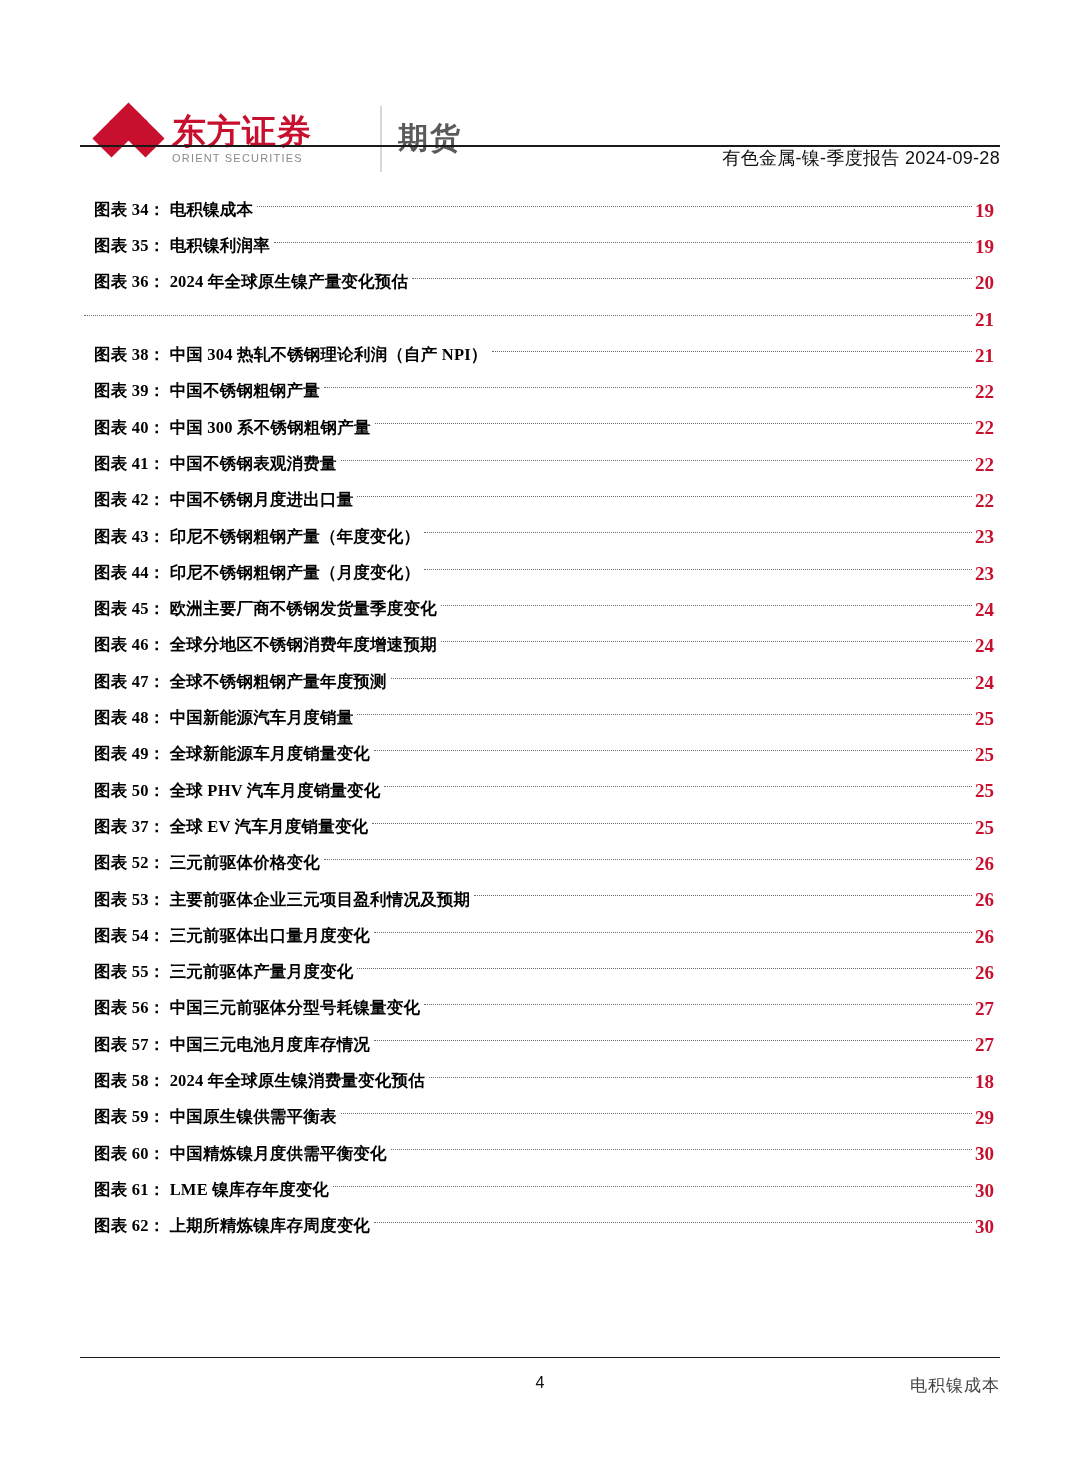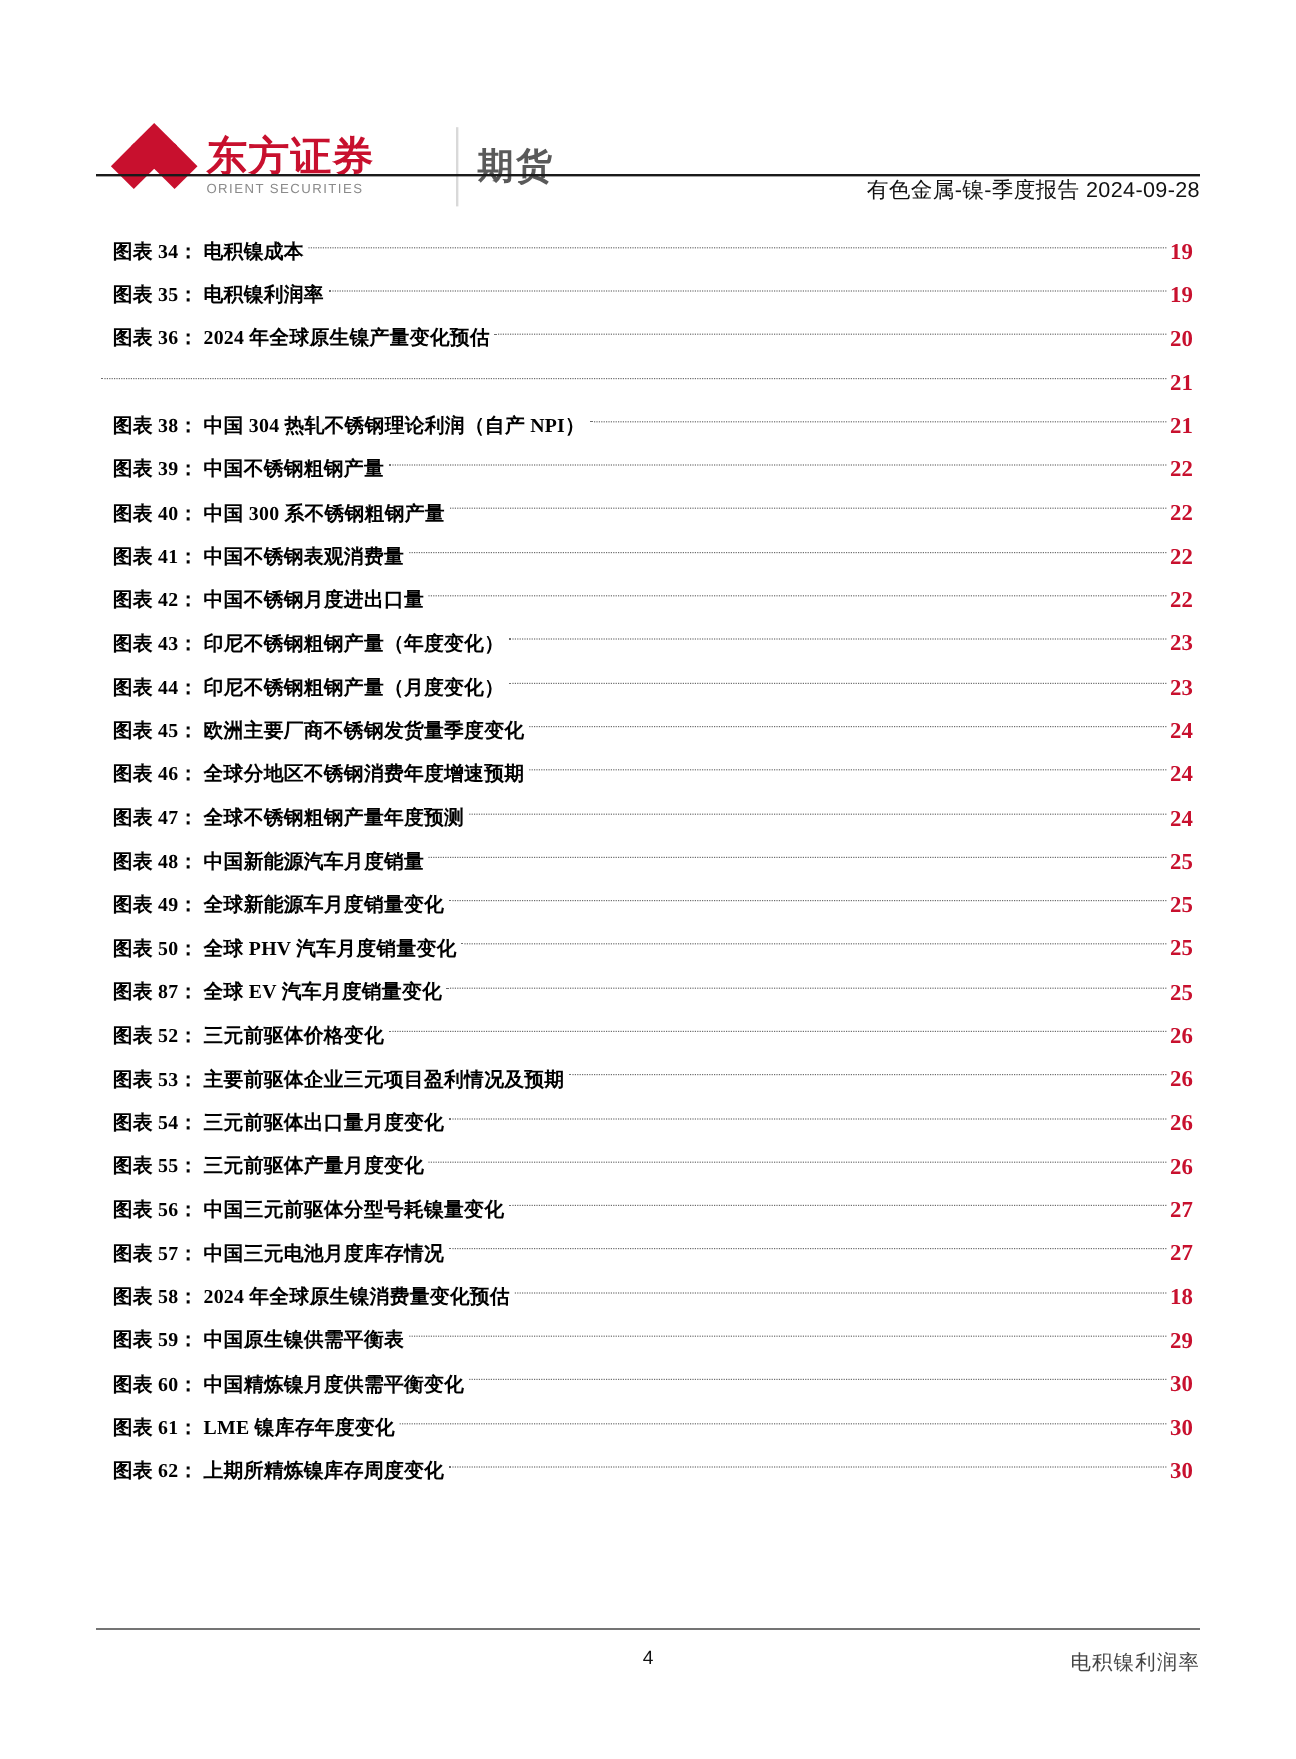--- a/index.html
+++ b/index.html
@@ -287,21 +287,21 @@
         <span class="toc-label">图表 49： 全球新能源车月度销量变化</span>
         <span class="toc-dots"></span>
         <span class="toc-page">25</span>
       </div>
       <div class="toc-row">
         <span class="toc-label">图表 50： 全球 PHV 汽车月度销量变化</span>
         <span class="toc-dots"></span>
         <span class="toc-page">25</span>
       </div>
       <div class="toc-row">
-        <span class="toc-label">图表 87： 全球 EV 汽车月度销量变化</span>
+        <span class="toc-label">图表 37： 全球 EV 汽车月度销量变化</span>
         <span class="toc-dots"></span>
         <span class="toc-page">25</span>
       </div>
       <div class="toc-row">
         <span class="toc-label">图表 52： 三元前驱体价格变化</span>
         <span class="toc-dots"></span>
         <span class="toc-page">26</span>
       </div>
       <div class="toc-row">
         <span class="toc-label">图表 53： 主要前驱体企业三元项目盈利情况及预期</span>
@@ -351,16 +351,16 @@
       <div class="toc-row">
         <span class="toc-label">图表 62： 上期所精炼镍库存周度变化</span>
         <span class="toc-dots"></span>
         <span class="toc-page">30</span>
       </div>
     </div>
 
   <div class="footer-rule"></div>
   <div class="footer">
     <div class="footer-page">4</div>
-    <div class="footer-right">电积镍利润率</div>
+    <div class="footer-right">电积镍成本</div>
   </div>
 
 </div>
 
 </body></html>

